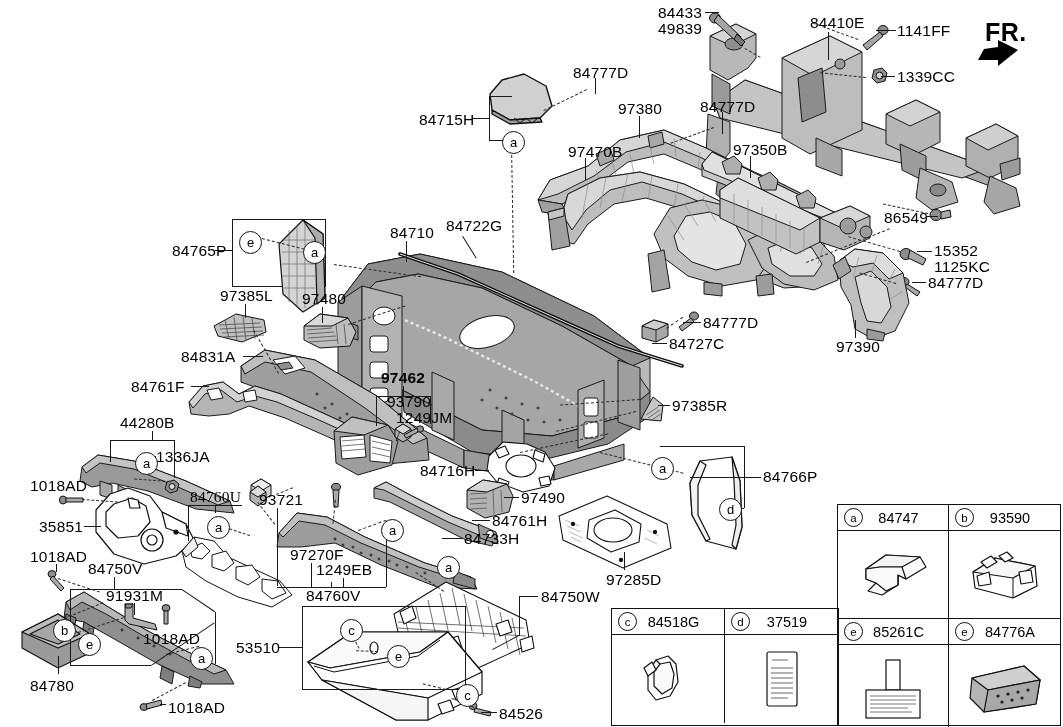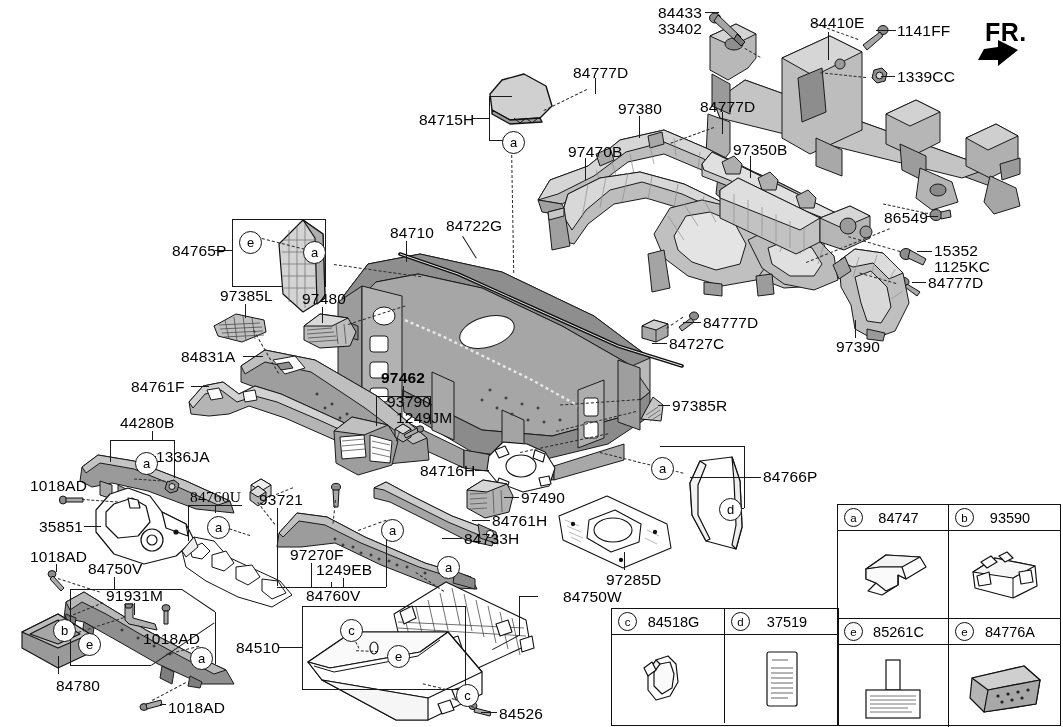--- a/index.html
+++ b/index.html
@@ -911,21 +911,21 @@
   <div class="dash" style="left:378px;top:652px;width:22px;transform:rotate(182deg);"></div>
   <div class="dash" style="left:446px;top:690px;width:24px;transform:rotate(194deg);"></div>
   <div class="dash" style="left:452px;top:698px;width:24px;transform:rotate(22deg);"></div>
   <div class="dash" style="left:152px;top:700px;width:38px;transform:rotate(-28deg);"></div>
   <div class="dash" style="left:58px;top:578px;width:44px;transform:rotate(18deg);"></div>
   <div class="dash" style="left:400px;top:432px;width:10px;transform:rotate(110deg);"></div>
   <div class="dash" style="left:336px;top:500px;width:24px;transform:rotate(96deg);"></div>
   <div class="dash" style="left:258px;top:502px;width:28px;transform:rotate(52deg);"></div>
 
   <div class="lbl" style="left:658px;top:4px;">84433</div>
-  <div class="lbl" style="left:658px;top:20px;">33402</div>
+  <div class="lbl" style="left:658px;top:20px;">49839</div>
   <div class="lbl" style="left:810px;top:14px;">84410E</div>
   <div class="lbl" style="left:897px;top:22px;">1141FF</div>
   <div class="lbl" style="left:897px;top:68px;">1339CC</div>
   <div class="lbl" style="left:573px;top:64px;">84777D</div>
   <div class="lbl" style="left:618px;top:100px;">97380</div>
   <div class="lbl" style="left:700px;top:98px;">84777D</div>
   <div class="lbl" style="left:733px;top:141px;">97350B</div>
   <div class="lbl" style="left:568px;top:143px;">97470B</div>
   <div class="lbl" style="left:419px;top:111px;">84715H</div>
   <div class="lbl" style="left:884px;top:209px;">86549</div>
@@ -955,26 +955,26 @@
   <div class="lbl" style="left:521px;top:489px;">97490</div>
   <div class="lbl" style="left:763px;top:468px;">84766P</div>
   <div class="lbl" style="left:39px;top:518px;">35851</div>
   <div class="lbl" style="left:492px;top:512px;">84761H</div>
   <div class="lbl" style="left:464px;top:530px;">84733H</div>
   <div class="lbl" style="left:30px;top:548px;">1018AD</div>
   <div class="lbl" style="left:290px;top:546px;">97270F</div>
   <div class="lbl" style="left:316px;top:561px;">1249EB</div>
   <div class="lbl" style="left:88px;top:560px;">84750V</div>
   <div class="lbl" style="left:606px;top:571px;">97285D</div>
-  <div class="lbl" style="left:563px;top:588px;">84750W</div>
+  <div class="lbl" style="left:541px;top:588px;">84750W</div>
   <div class="lbl" style="left:106px;top:587px;">91931M</div>
   <div class="lbl" style="left:306px;top:587px;">84760V</div>
   <div class="lbl" style="left:143px;top:630px;">1018AD</div>
-  <div class="lbl" style="left:236px;top:639px;">84510</div>
-  <div class="lbl" style="left:56px;top:677px;text-align:right;">84780</div>
+  <div class="lbl" style="left:236px;top:639px;">53510</div>
+  <div class="lbl" style="left:30px;top:677px;text-align:right;">84780</div>
   <div class="lbl" style="left:168px;top:699px;">1018AD</div>
   <div class="lbl" style="left:499px;top:705px;">84526</div>
 
   <div class="cir" style="left:502px;top:131px;">a</div>
   <div class="cir" style="left:239px;top:231px;">e</div>
   <div class="cir" style="left:303px;top:241px;">a</div>
   <div class="cir" style="left:135px;top:452px;">a</div>
   <div class="cir" style="left:207px;top:516px;">a</div>
   <div class="cir" style="left:381px;top:519px;">a</div>
   <div class="cir" style="left:651px;top:457px;">a</div>

